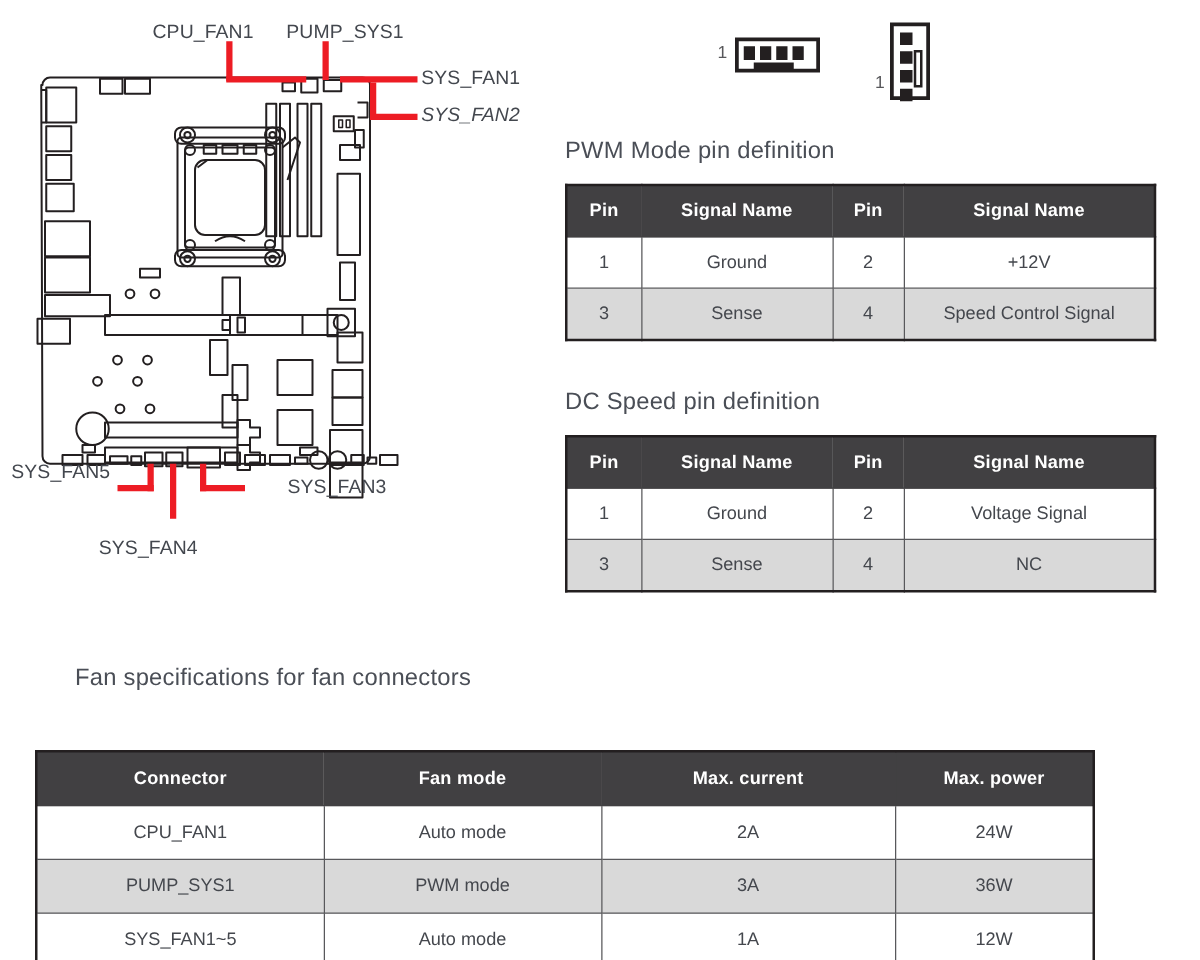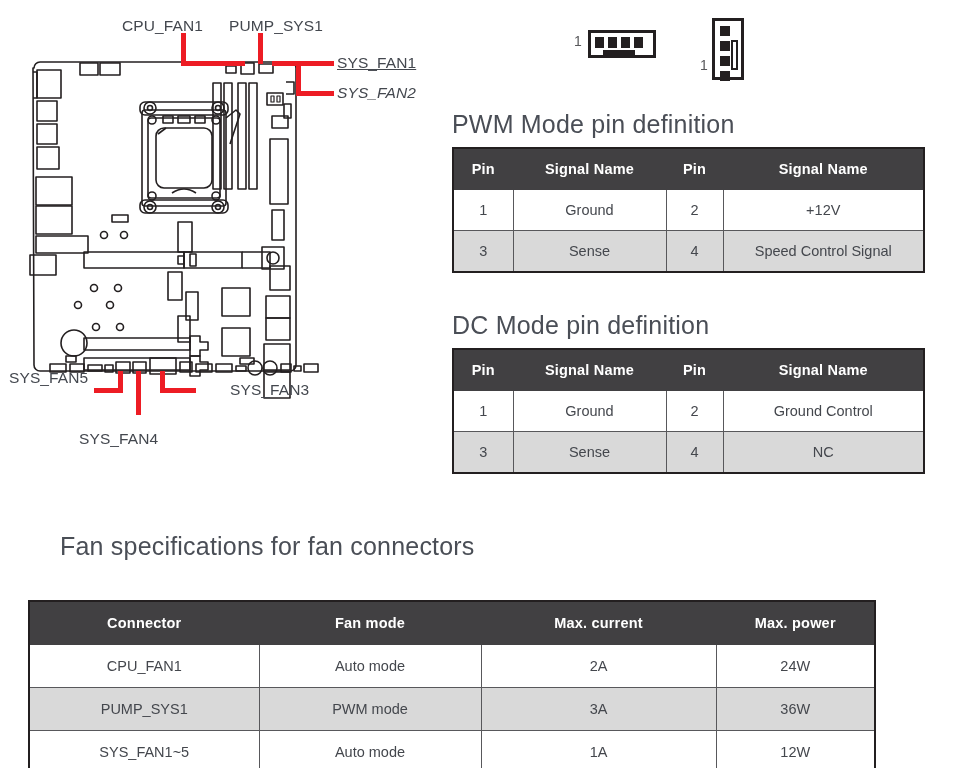--- a/index.html
+++ b/index.html
@@ -93,21 +93,21 @@
     top: 19px;
     width: 7px;
     height: 30px;
     box-sizing: border-box;
     border: 2.5px solid #231f20;
   }
 
   
   .section-title {
     position: absolute;
-    font-size: 25px;
+    font-size: 19px;
     color: #4a4e56;
     white-space: nowrap;
     letter-spacing: .2px;
   }
 
   
   table.spec {
     position: absolute;
     border-collapse: collapse;
     background: #fff;
@@ -274,21 +274,21 @@
   <div class="lead" style="left:94px; top:388px; width:29px; height:5px;"></div>
   
   <div class="lead" style="left:136px; top:371px; width:5px; height:44px;"></div>
   
   <div class="lead" style="left:160px; top:371px; width:5px; height:22px;"></div>
   <div class="lead" style="left:160px; top:388px; width:36px; height:5px;"></div>
 
   
   <div class="callout" style="left:122px; top:17px;">CPU_FAN1</div>
   <div class="callout" style="left:229px; top:17px;">PUMP_SYS1</div>
-  <div class="callout" style="left:337px; top:54px;text-decoration:underline;">SYS_FAN1</div>
+  <div class="callout" style="left:337px; top:54px;">SYS_FAN1</div>
   <div class="callout" style="left:337px; top:84px;font-style:italic;">SYS_FAN2</div>
   <div class="callout" style="left:9px;   top:369px;">SYS_FAN5</div>
   <div class="callout" style="left:79px;  top:408px;margin-top:22px;">SYS_FAN4</div>
   <div class="callout" style="left:198px; top:381px;margin-left:32px;">SYS_FAN3</div>
 </div>
 
 <div class="pin-num" style="left:574px; top:33px;">1</div>
 <div class="hdr-h" style="left:588px; top:30px; width:68px; height:28px;">
   <span class="pins">
     <i></i>
@@ -335,42 +335,42 @@
     </tr>
     <tr class="alt">
       <td>3</td>
       <td>Sense</td>
       <td>4</td>
       <td>Speed Control Signal</td>
     </tr>
   </tbody>
 </table>
 
-<div class="section-title" style="left:452px; top:311px;">DC Mode pin definition</div>
+<div class="section-title" style="left:452px; top:311px;">DC Speed pin definition</div>
 <table class="spec pin-table" style="left:452px; top:348px; width:473px;">
   <colgroup>
       <col style="width:60px">
       <col style="width:153px">
       <col style="width:57px">
       <col>
     </colgroup>
   <thead>
     <tr>
       <th>Pin</th>
       <th>Signal Name</th>
       <th>Pin</th>
       <th>Signal Name</th>
     </tr>
   </thead>
   <tbody>
     <tr>
       <td>1</td>
       <td>Ground</td>
       <td>2</td>
-      <td>Ground Control</td>
+      <td>Voltage Signal</td>
     </tr>
     <tr class="alt">
       <td>3</td>
       <td>Sense</td>
       <td>4</td>
       <td>NC</td>
     </tr>
   </tbody>
 </table>
 

